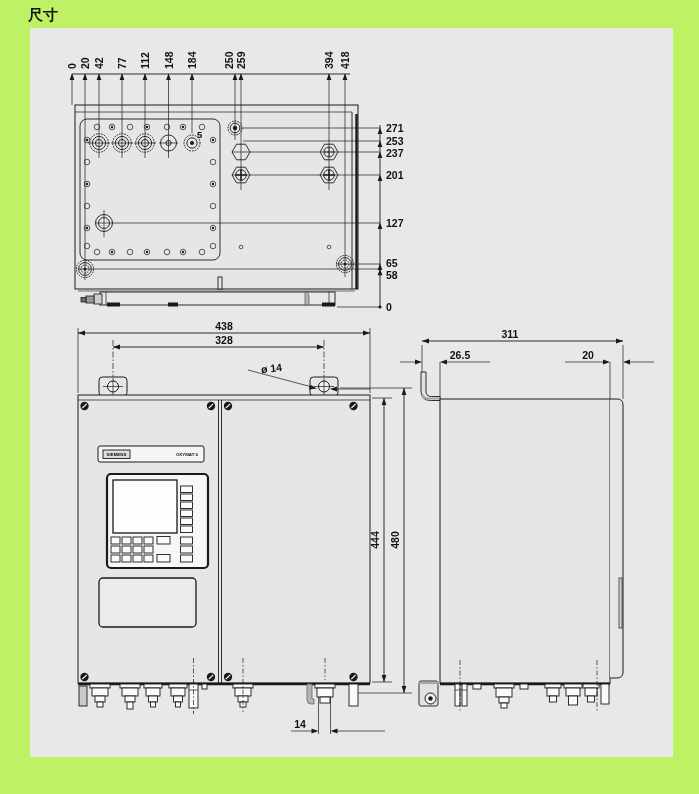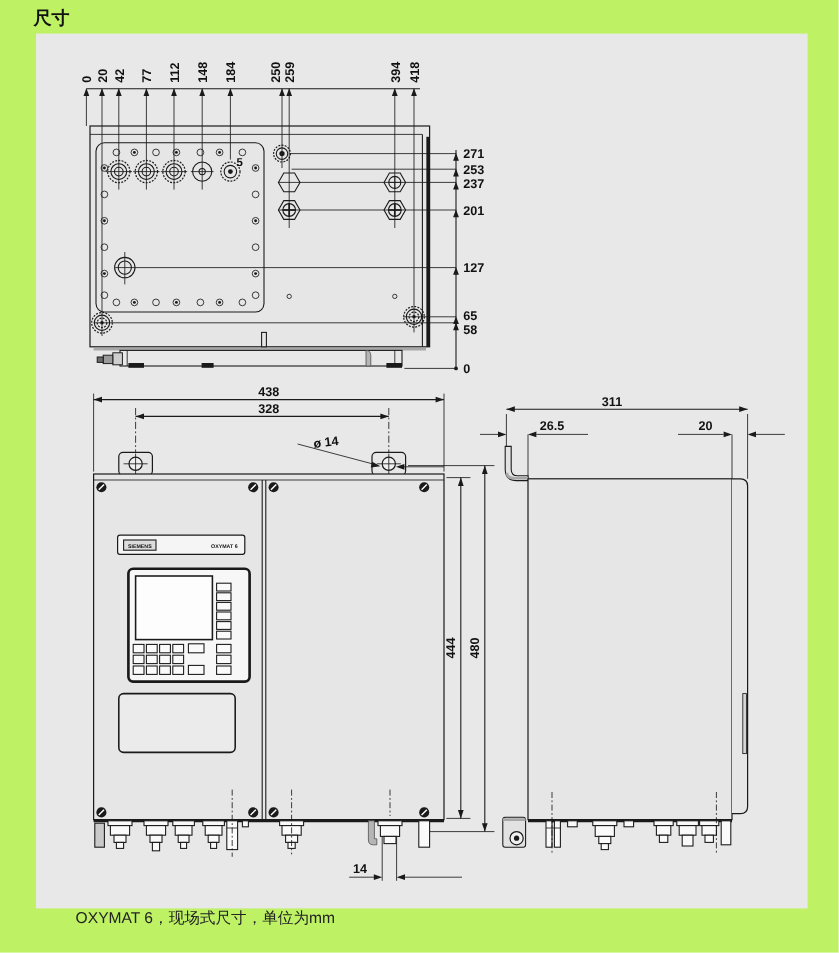--- a/index.html
+++ b/index.html
@@ -513,14 +513,13 @@
             <rect class="key" x="585" y="688" width="12" height="8"></rect>
             <rect class="key" x="587.5" y="696" width="7" height="6"></rect>
         </g>
         <rect class="key" x="601" y="684" width="8" height="20"></rect>
         <line class="thin" stroke-dasharray="5,2,1.5,2" x1="460" y1="660" x2="460" y2="712"></line>
         <line class="thin" stroke-dasharray="5,2,1.5,2" x1="597" y1="660" x2="597" y2="712"></line>
       </g>
     </g>
   </svg>
 
-  <div class="caption">OXYMAT 6，现场式尺寸，单位为mm</div>
 </div>
 
 </body></html>

